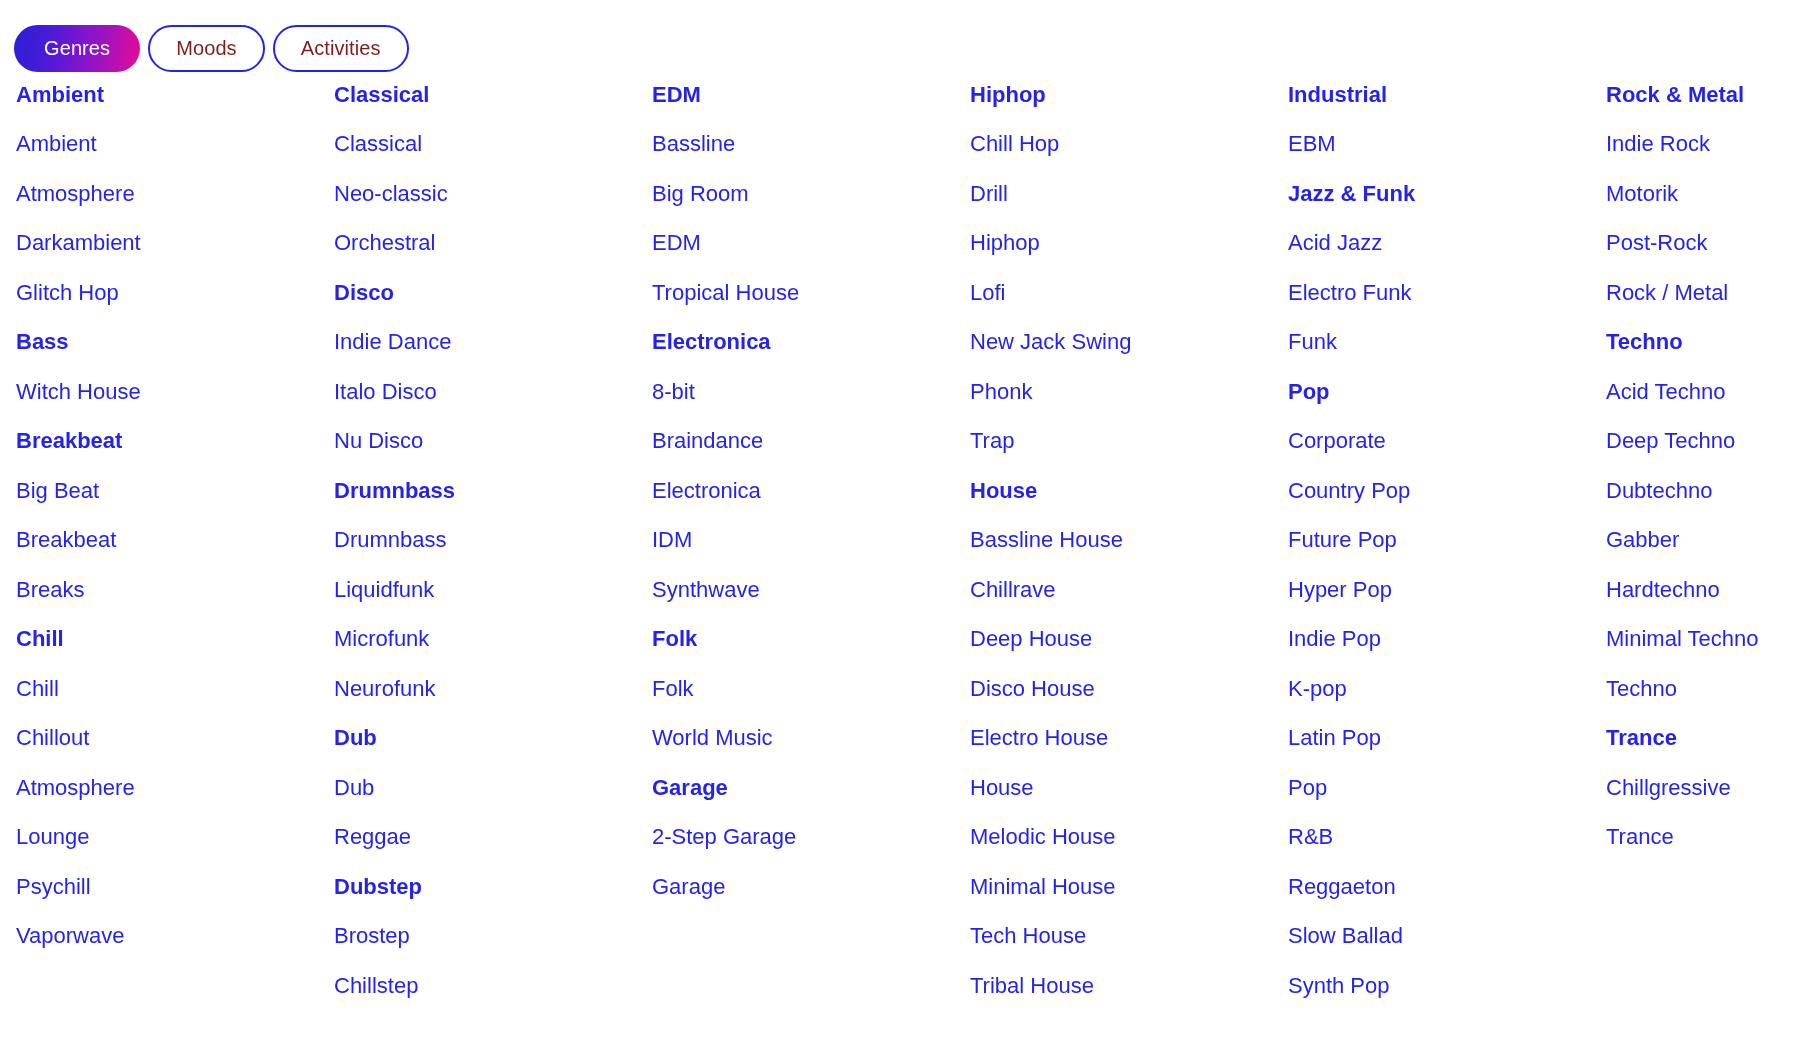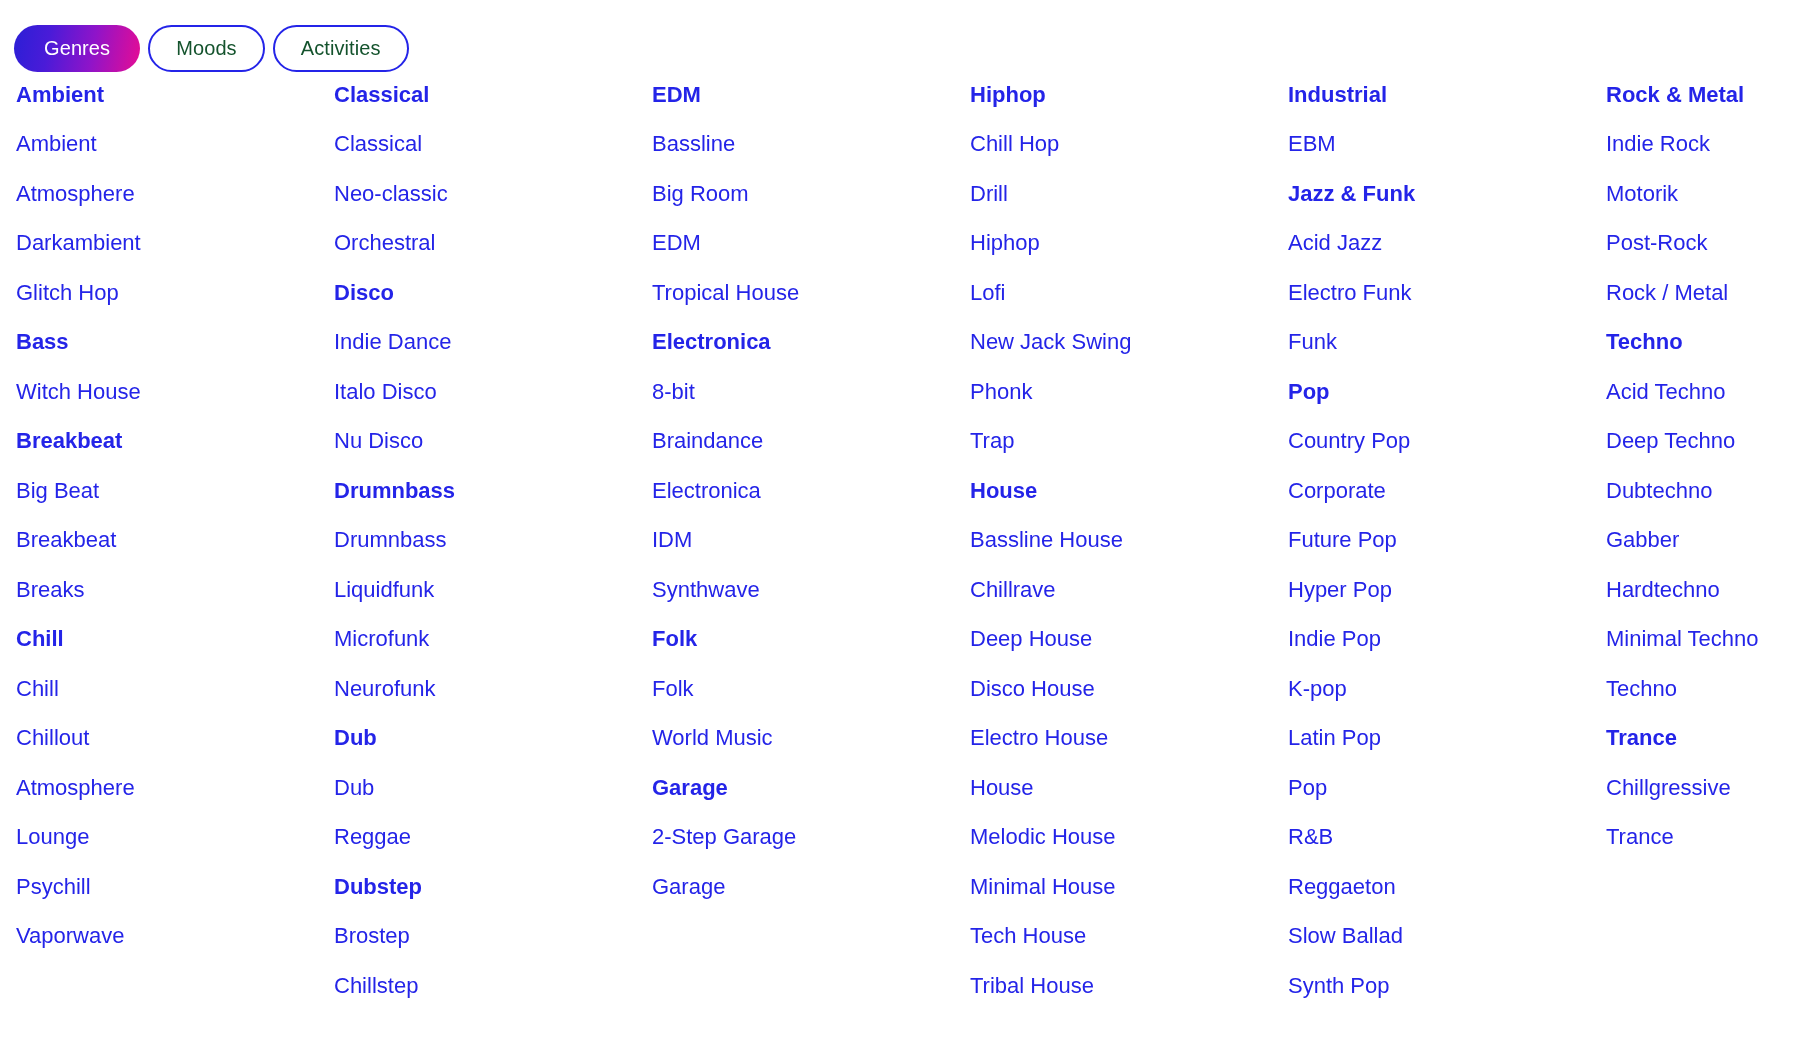--- a/index.html
+++ b/index.html
@@ -38,21 +38,21 @@
     font-size: 20px;
     line-height: 1;
     letter-spacing: .1px;
     cursor: pointer;
     user-select: none;
     white-space: nowrap;
   }
   .pill.inactive {
     background: #ffffff;
     border: 2px solid #2424e8;
-    color: #14532d;
+    color: #7f1d1d;
     padding: 0 26px;
   }
   .pill.active {
     border: none;
     color: #ffffff;
     padding: 0 30px;
     background: linear-gradient(100deg, #2b1fd6 0%, #4a1bd8 28%, #8f14c9 62%, #e60c94 100%);
   }
 
   
@@ -181,22 +181,22 @@
         <div class="entry item">Tribal House</div>
       </div>
       <div class="col">
         <div class="entry group">Industrial</div>
         <div class="entry item">EBM</div>
         <div class="entry group">Jazz &amp; Funk</div>
         <div class="entry item">Acid Jazz</div>
         <div class="entry item">Electro Funk</div>
         <div class="entry item">Funk</div>
         <div class="entry group">Pop</div>
+        <div class="entry item">Corporate</div>
         <div class="entry item">Country Pop</div>
-        <div class="entry item">Corporate</div>
         <div class="entry item">Future Pop</div>
         <div class="entry item">Hyper Pop</div>
         <div class="entry item">Indie Pop</div>
         <div class="entry item">K-pop</div>
         <div class="entry item">Latin Pop</div>
         <div class="entry item">Pop</div>
         <div class="entry item">R&amp;B</div>
         <div class="entry item">Reggaeton</div>
         <div class="entry item">Slow Ballad</div>
         <div class="entry item">Synth Pop</div>

